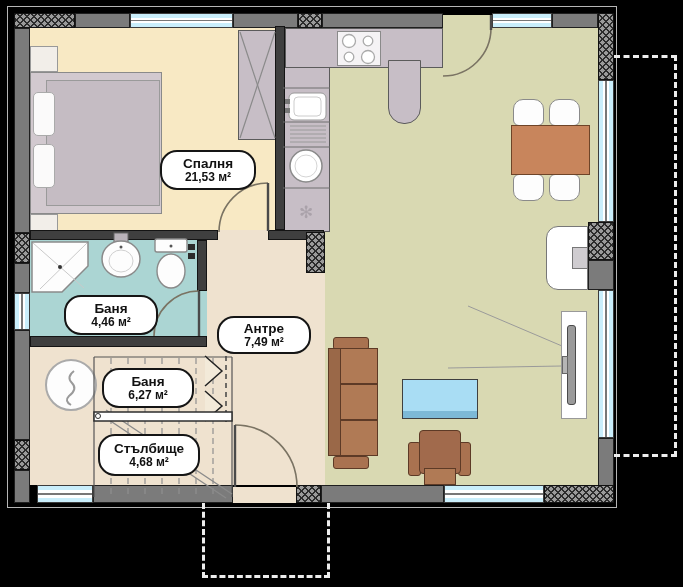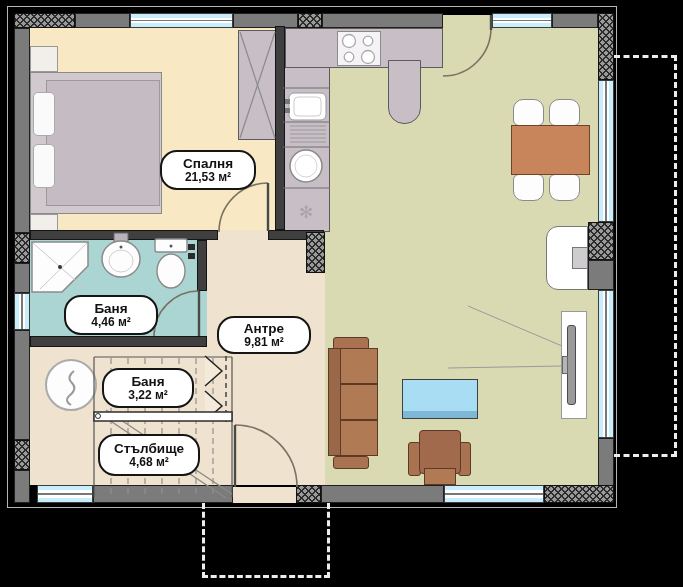--- a/index.html
+++ b/index.html
@@ -240,24 +240,24 @@
   <div class="pill" style="left:160px;top:150px;width:92px;height:36px;">
     <span class="nm">Спалня</span>
     <span class="ar">21,53 м²</span>
   </div>
   <div class="pill" style="left:64px;top:295px;width:90px;height:36px;">
     <span class="nm">Баня</span>
     <span class="ar">4,46 м²</span>
   </div>
   <div class="pill" style="left:217px;top:316px;width:90px;height:34px;">
     <span class="nm">Антре</span>
-    <span class="ar">9,81 м²</span>
+    <span class="ar">7,49 м²</span>
   </div>
   <div class="pill" style="left:102px;top:368px;width:88px;height:36px;">
     <span class="nm">Баня</span>
-    <span class="ar">3,22 м²</span>
+    <span class="ar">6,27 м²</span>
   </div>
   <div class="pill" style="left:98px;top:434px;width:98px;height:38px;">
     <span class="nm">Стълбище</span>
     <span class="ar">4,68 м²</span>
   </div>
 
 </div>
 
 </body></html>

